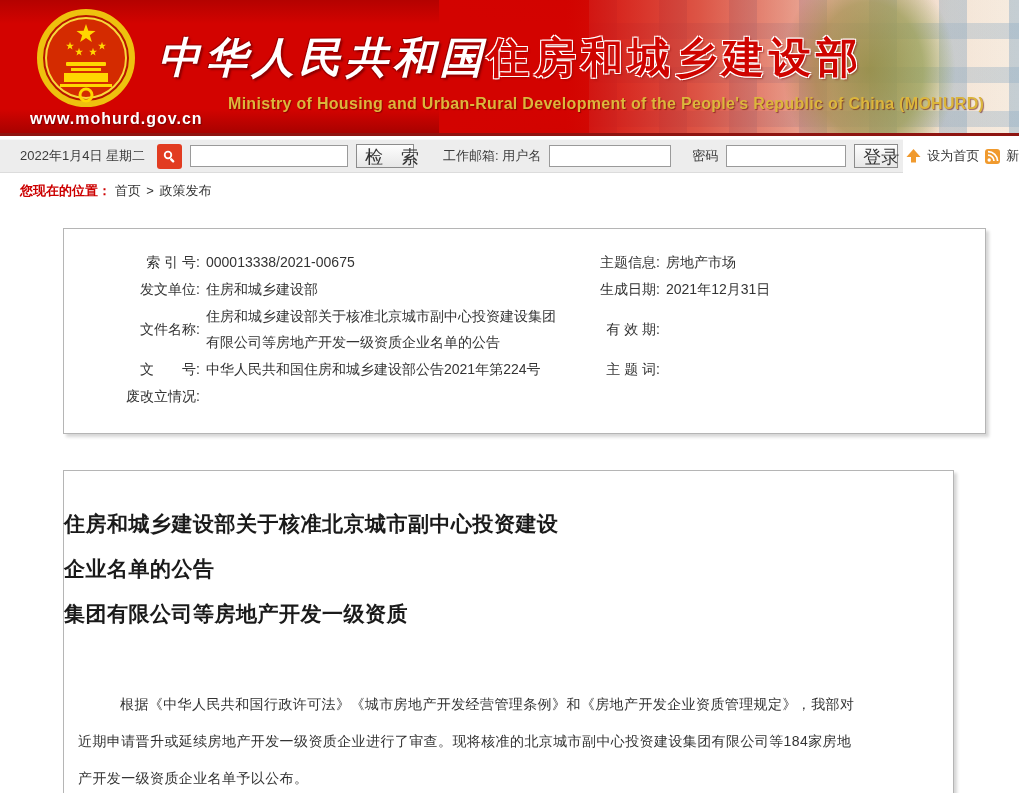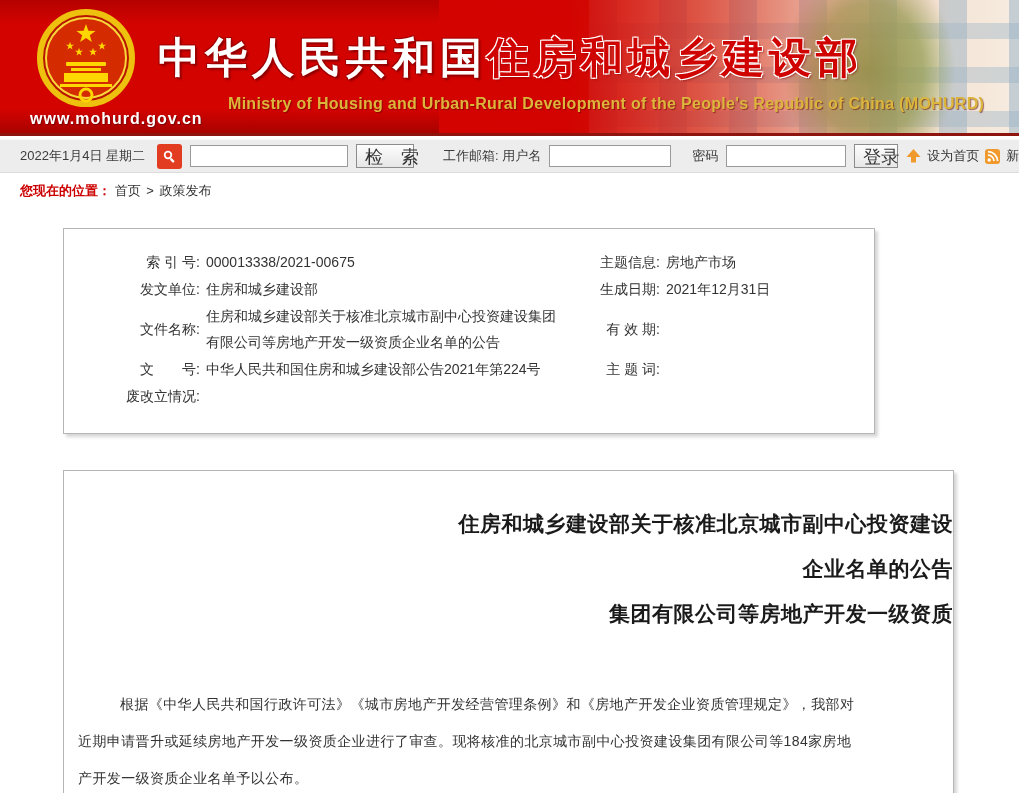--- a/index.html
+++ b/index.html
@@ -33,33 +33,34 @@
     position:absolute; left:30px; top:110px; color:#fff; font-weight:bold;
     font-size:16px; letter-spacing:1px; text-shadow:1px 1px 1px rgba(80,0,0,.6);
   }
   .banner-title {
     position:absolute; left:158px; top:30px; white-space:nowrap;
     font-size:42px; font-weight:bold; letter-spacing:5px;
   }
   .banner-title .t1 {
     color:#fff;
     text-shadow:-1px -1px 0 #a00000,1px -1px 0 #a00000,-1px 1px 0 #a00000,2px 2px 2px #8c0000;
+    font-style:italic;
   }
   .banner-title .t2 {
     color:#cf0400;
     text-shadow:-1px -1px 0 #fff,1px -1px 0 #fff,-1px 1px 0 #fff,1px 1px 0 #fff,2px 2px 2px rgba(120,0,0,.45);
   }
   .banner-subtitle {
     position:absolute; left:228px; top:95px; color:#dcb63c; font-weight:bold;
     font-size:16px; letter-spacing:.3px; text-shadow:1px 1px 1px rgba(90,0,0,.55);
   }
 
   
   .toolbar {
-    position:absolute; left:0; top:139px; width:1019px; height:34px;
+    position:absolute; left:0; top:139px; width:903px; height:34px;
     background:#ededed; border-top:1px solid #f8f8f8; border-bottom:1px solid #dcdcdc;
     display:flex; align-items:center; padding:0 14px 0 20px; gap:8px;
     font-size:13px; color:#3c3c3c;
   }
   .toolbar .date { margin-right:4px; white-space:nowrap; }
   .icon-search-box {
     width:25px; height:25px; background:#e23c21; border-radius:3px;
     display:flex; align-items:center; justify-content:center; flex:0 0 auto; cursor:pointer;
   }
   .tb-input {
@@ -85,40 +86,40 @@
   .breadcrumb {
     position:absolute; left:0; top:182px; width:820px; padding:0 20px;
     font-size:13px; color:#333;
   }
   .breadcrumb .loc { color:#cc0000; font-weight:bold; }
   .breadcrumb .crumb { cursor:pointer; }
   .breadcrumb .sep { margin:0 2px; color:#333; }
 
   
   .infobox {
-    position:absolute; left:63px; top:228px; width:812px; min-height:203px;
+    position:absolute; left:63px; top:228px; width:923px; min-height:203px;
     background:#fff; border:1px solid #b5b5b5; box-shadow:3px 3px 3px rgba(0,0,0,0.16);
     padding:20px 0 24px 0;
     font-size:14px; color:#333;
   }
   .info-grid {
     display:grid; grid-template-columns:142px 368px 92px auto;
     row-gap:1px; align-items:center;
   }
   .info-label { text-align:right; padding-right:6px; line-height:26px; white-space:nowrap; }
   .info-value { line-height:26px; padding-right:10px; }
 
   
   .contentbox {
     position:absolute; left:63px; top:470px; width:891px; height:420px;
     background:#fff; border:1px solid #b5b5b5; box-shadow:3px 3px 3px rgba(0,0,0,0.16);
     color:#333;
   }
   .article-title {
-    margin-top:30px; text-align:right; font-size:21px; font-weight:bold;
+    margin-top:30px; text-align:left; font-size:21px; font-weight:bold;
     color:#1a1a1a; line-height:45px; letter-spacing:.5px;
   }
   .article-body { margin:50px 92px 0 14px; font-size:14px; line-height:37px; letter-spacing:.4px; }
   .article-body p { text-indent:3em; }
 </style>
 </head>
 <body>
 
 <div class="banner">
   <div class="banner-photo"></div>

